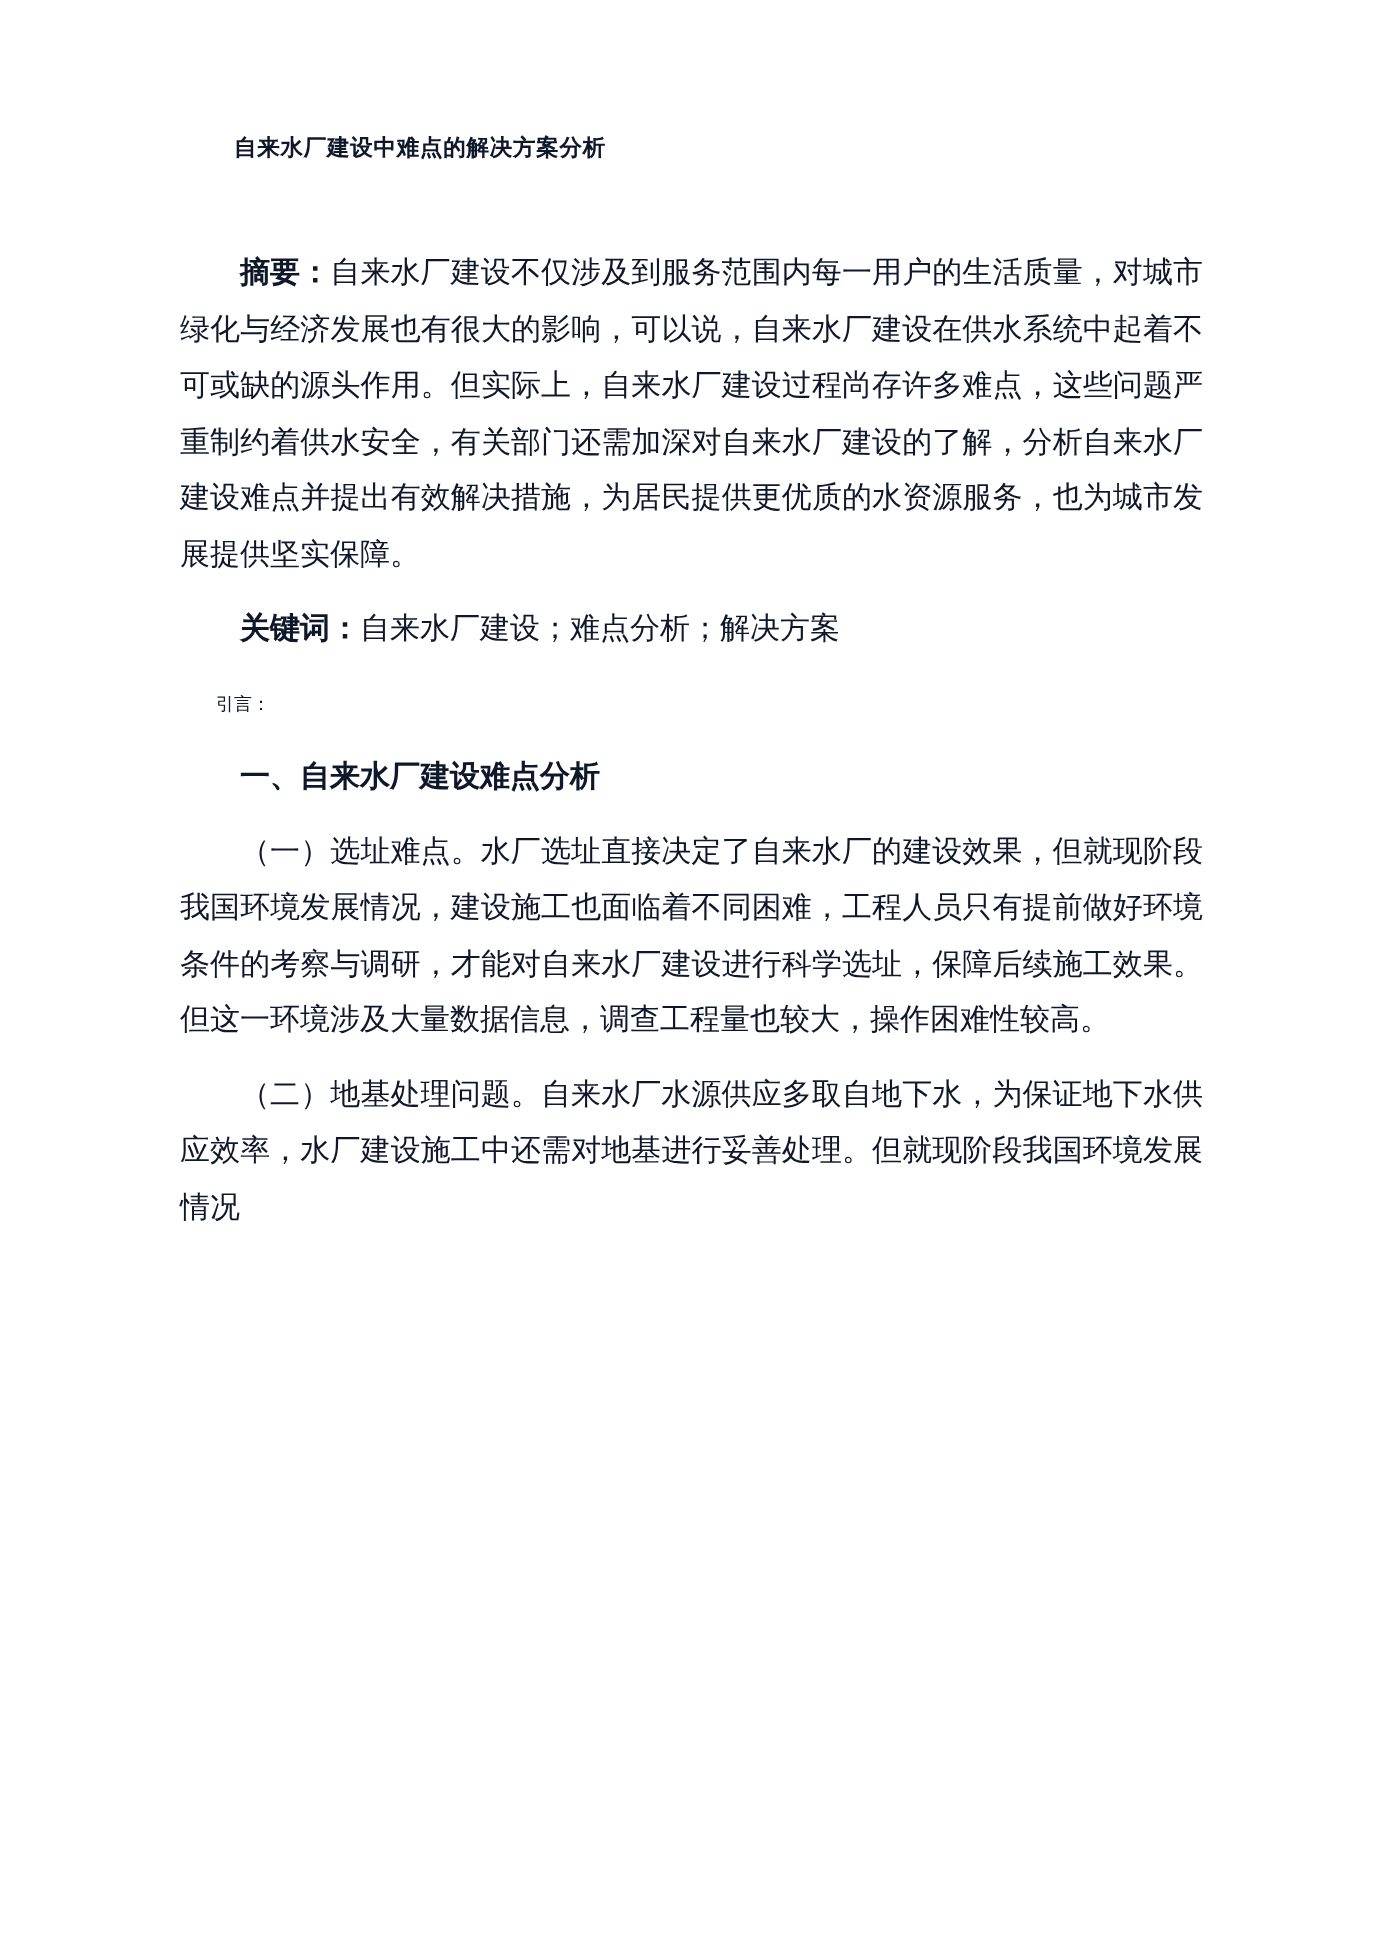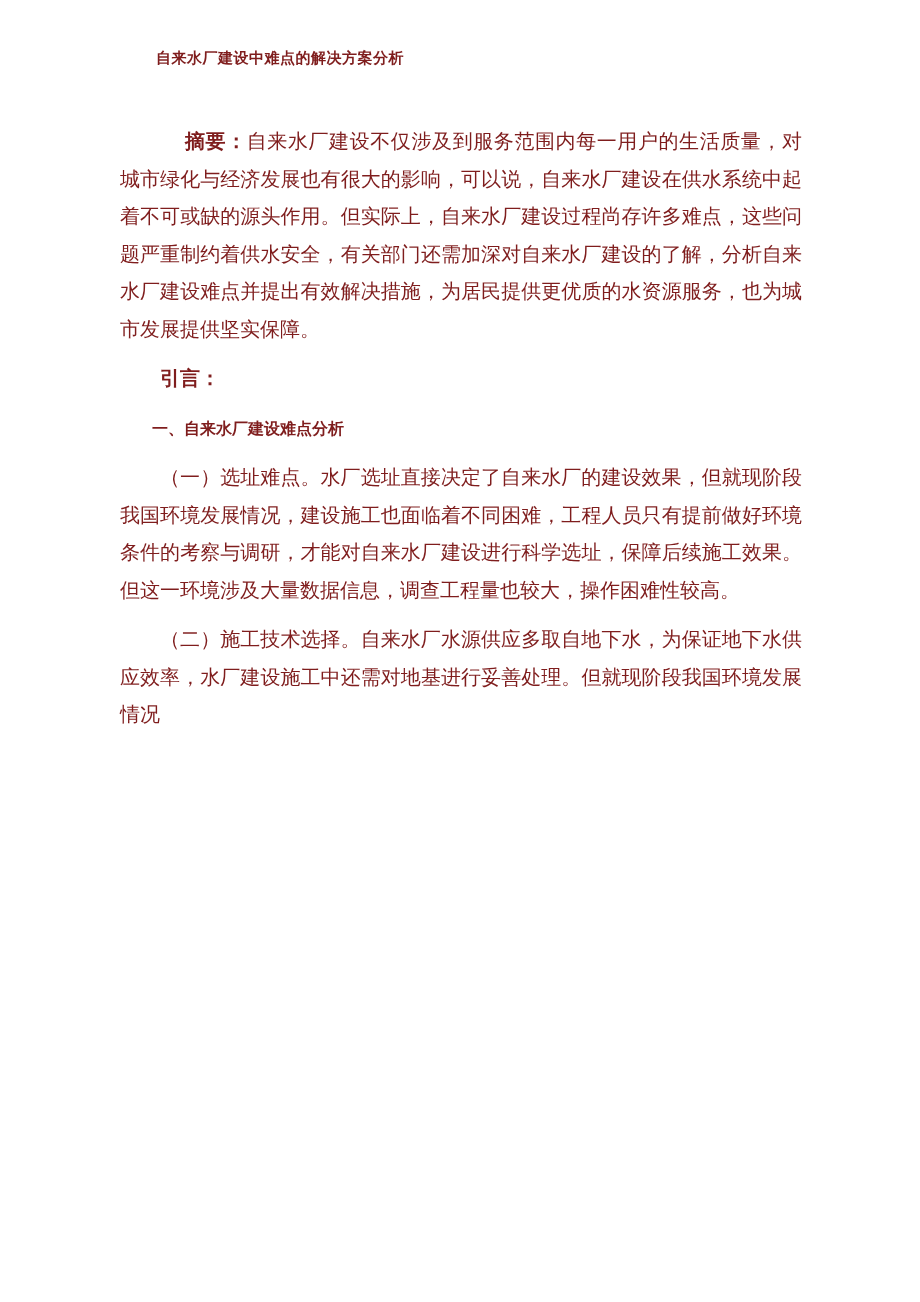--- a/index.html
+++ b/index.html
@@ -7,72 +7,72 @@
     padding: 0;
     background: #ffffff;
   }
   .page {
     position: relative;
     width: 920px;
     height: 1302px;
     margin: 0 auto;
     background: #ffffff;
     box-sizing: border-box;
-    padding: 48px 118px 0 120px;
+    padding: 89px 118px 0 120px;
     font-family: "Liberation Serif", "DejaVu Serif", serif;
-    color: #7f1d1d;
+    color: #0f172a;
     overflow: hidden;
   }
   .doc-title {
     font-size: 15px;
     font-weight: bold;
     line-height: 20px;
     margin: 0 0 55px 0;
     padding-left: 36px;
     letter-spacing: 0.5px;
   }
   .para {
     font-size: 20px;
     line-height: 37.5px;
     text-align: justify;
     text-indent: 2em;
     margin: 0 0 12px 0;
     word-break: break-all;
   }
   .bold {
     font-weight: bold;
-    margin-left: 25px;
   }
   .label-line {
-    font-size: 20px;
+    font-size: 12px;
     line-height: 37.5px;
-    font-weight: bold;
+    font-weight: normal;
     text-indent: 2em;
     margin: 0 0 12px 0;
   }
   .section-heading {
-    font-size: 16px;
+    font-size: 20px;
     line-height: 37.5px;
     font-weight: bold;
     text-indent: 2em;
     margin: 6px 0 12px 0;
   }
 </style>
 </head>
 <body>
 
 <div class="page">
 
   <h1 class="doc-title">自来水厂建设中难点的解决方案分析</h1>
 
   <p class="para"><span class="bold">摘要：</span><span>自来水厂建设不仅涉及到服务范围内每一用户的生活质量，对城市绿化与经济发展也有很大的影响，可以说，自来水厂建设在供水系统中起着不可或缺的源头作用。但实际上，自来水厂建设过程尚存许多难点，这些问题严重制约着供水安全，有关部门还需加深对自来水厂建设的了解，分析自来水厂建设难点并提出有效解决措施，为居民提供更优质的水资源服务，也为城市发展提供坚实保障。</span></p>
 
+  <p class="para"><span class="bold">关键词：</span><span>自来水厂建设；难点分析；解决方案</span></p>
 
   <p class="label-line">引言：</p>
 
 
   <h2 class="section-heading">一、自来水厂建设难点分析</h2>
 
   <p class="para">（一）选址难点。水厂选址直接决定了自来水厂的建设效果，但就现阶段我国环境发展情况，建设施工也面临着不同困难，工程人员只有提前做好环境条件的考察与调研，才能对自来水厂建设进行科学选址，保障后续施工效果。但这一环境涉及大量数据信息，调查工程量也较大，操作困难性较高。</p>
 
-  <p class="para">（二）施工技术选择。自来水厂水源供应多取自地下水，为保证地下水供应效率，水厂建设施工中还需对地基进行妥善处理。但就现阶段我国环境发展情况</p>
+  <p class="para">（二）地基处理问题。自来水厂水源供应多取自地下水，为保证地下水供应效率，水厂建设施工中还需对地基进行妥善处理。但就现阶段我国环境发展情况</p>
 
 </div>
 
 </body></html>

